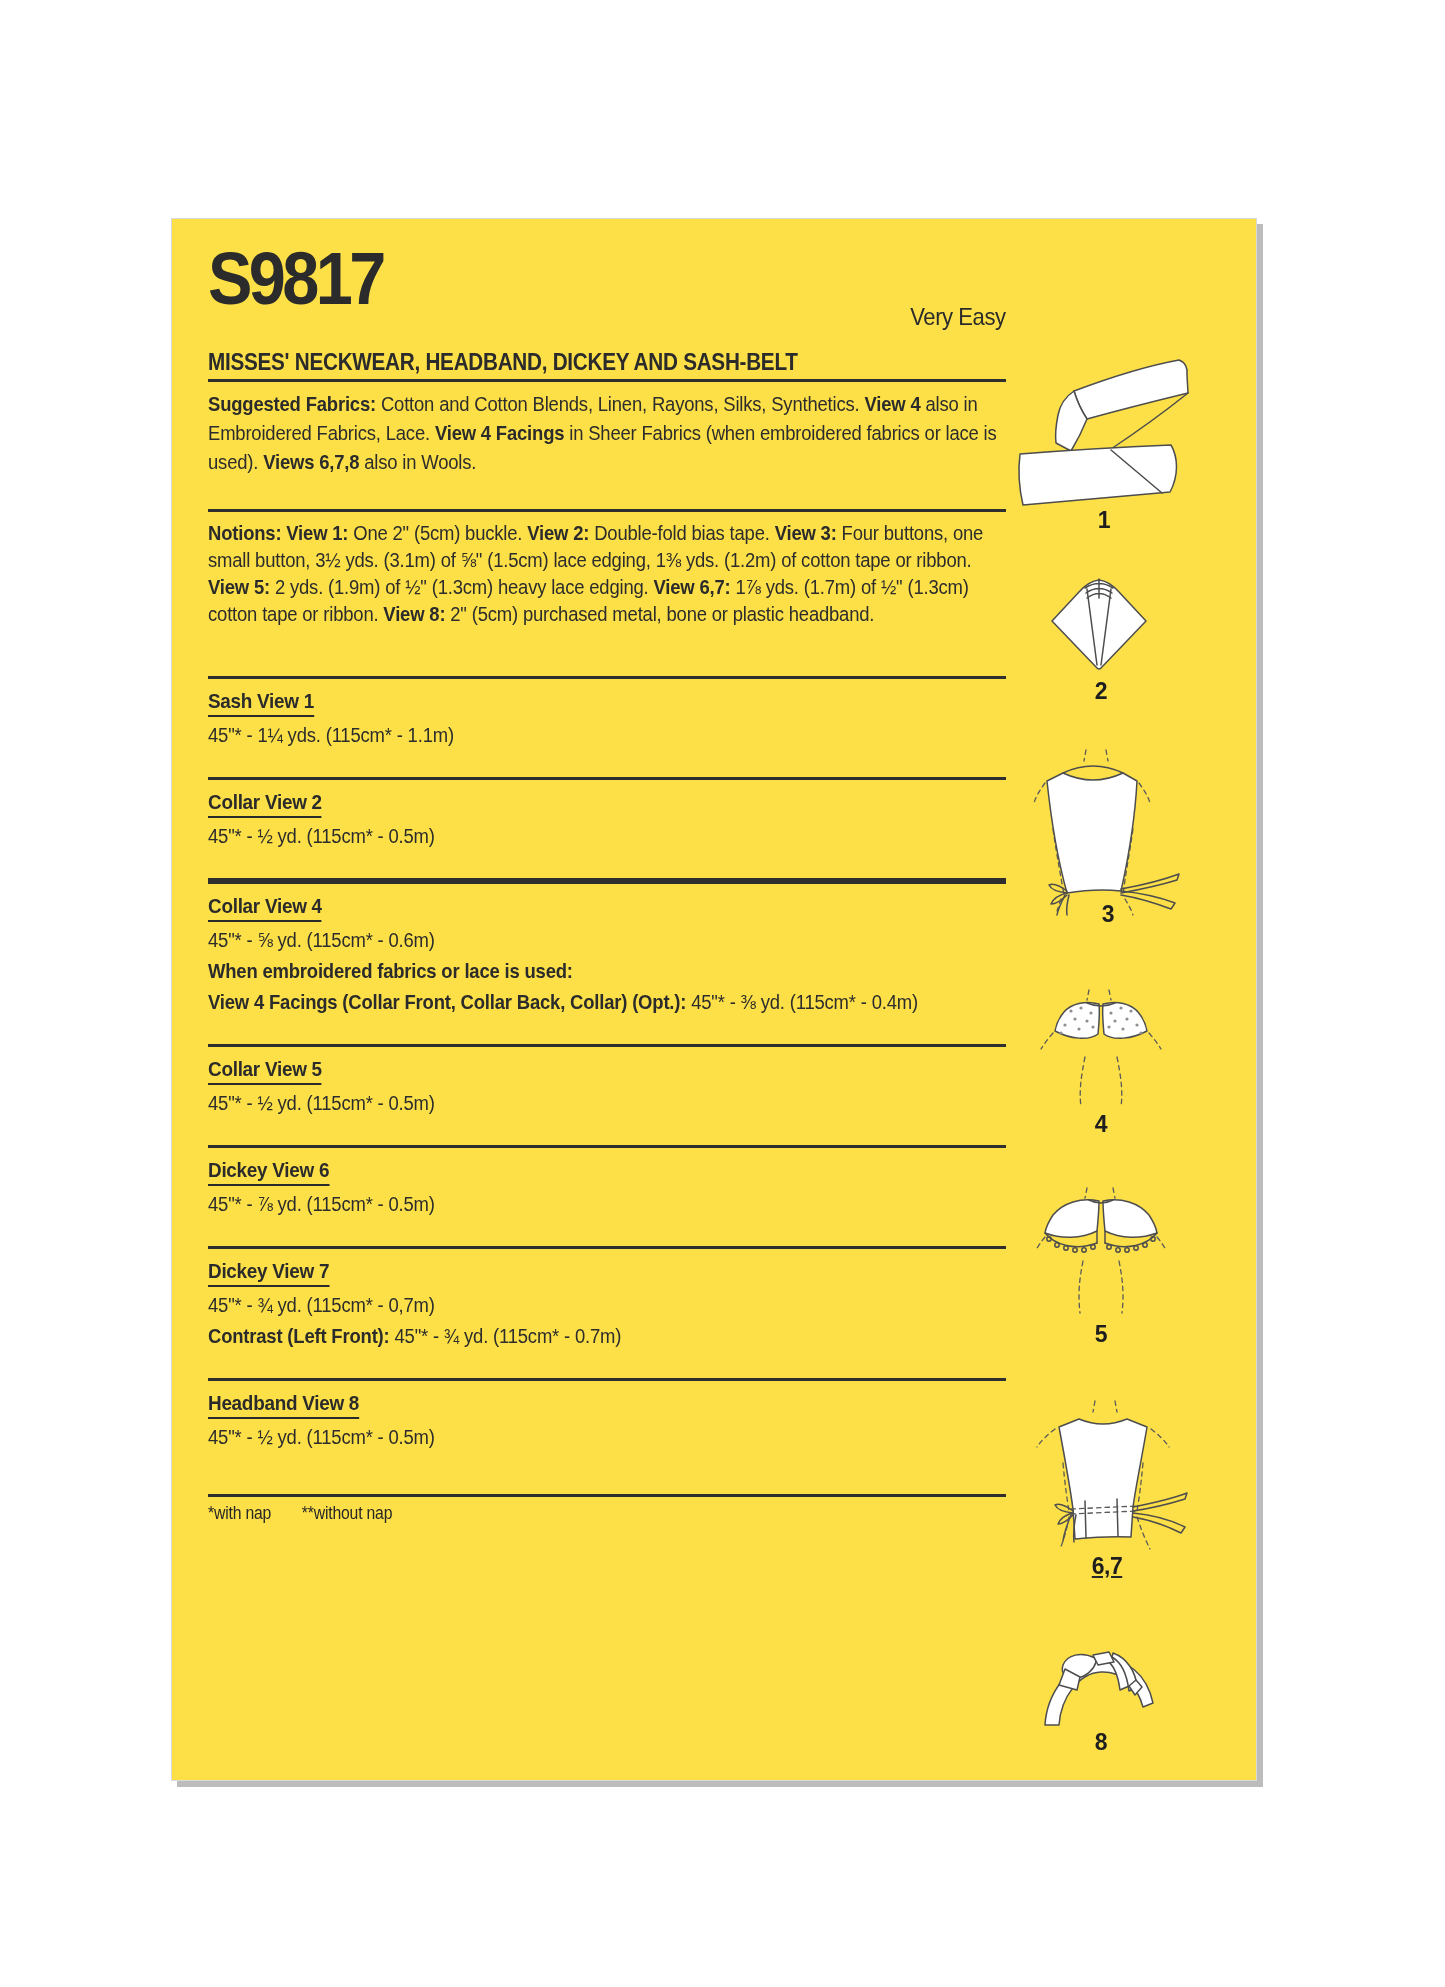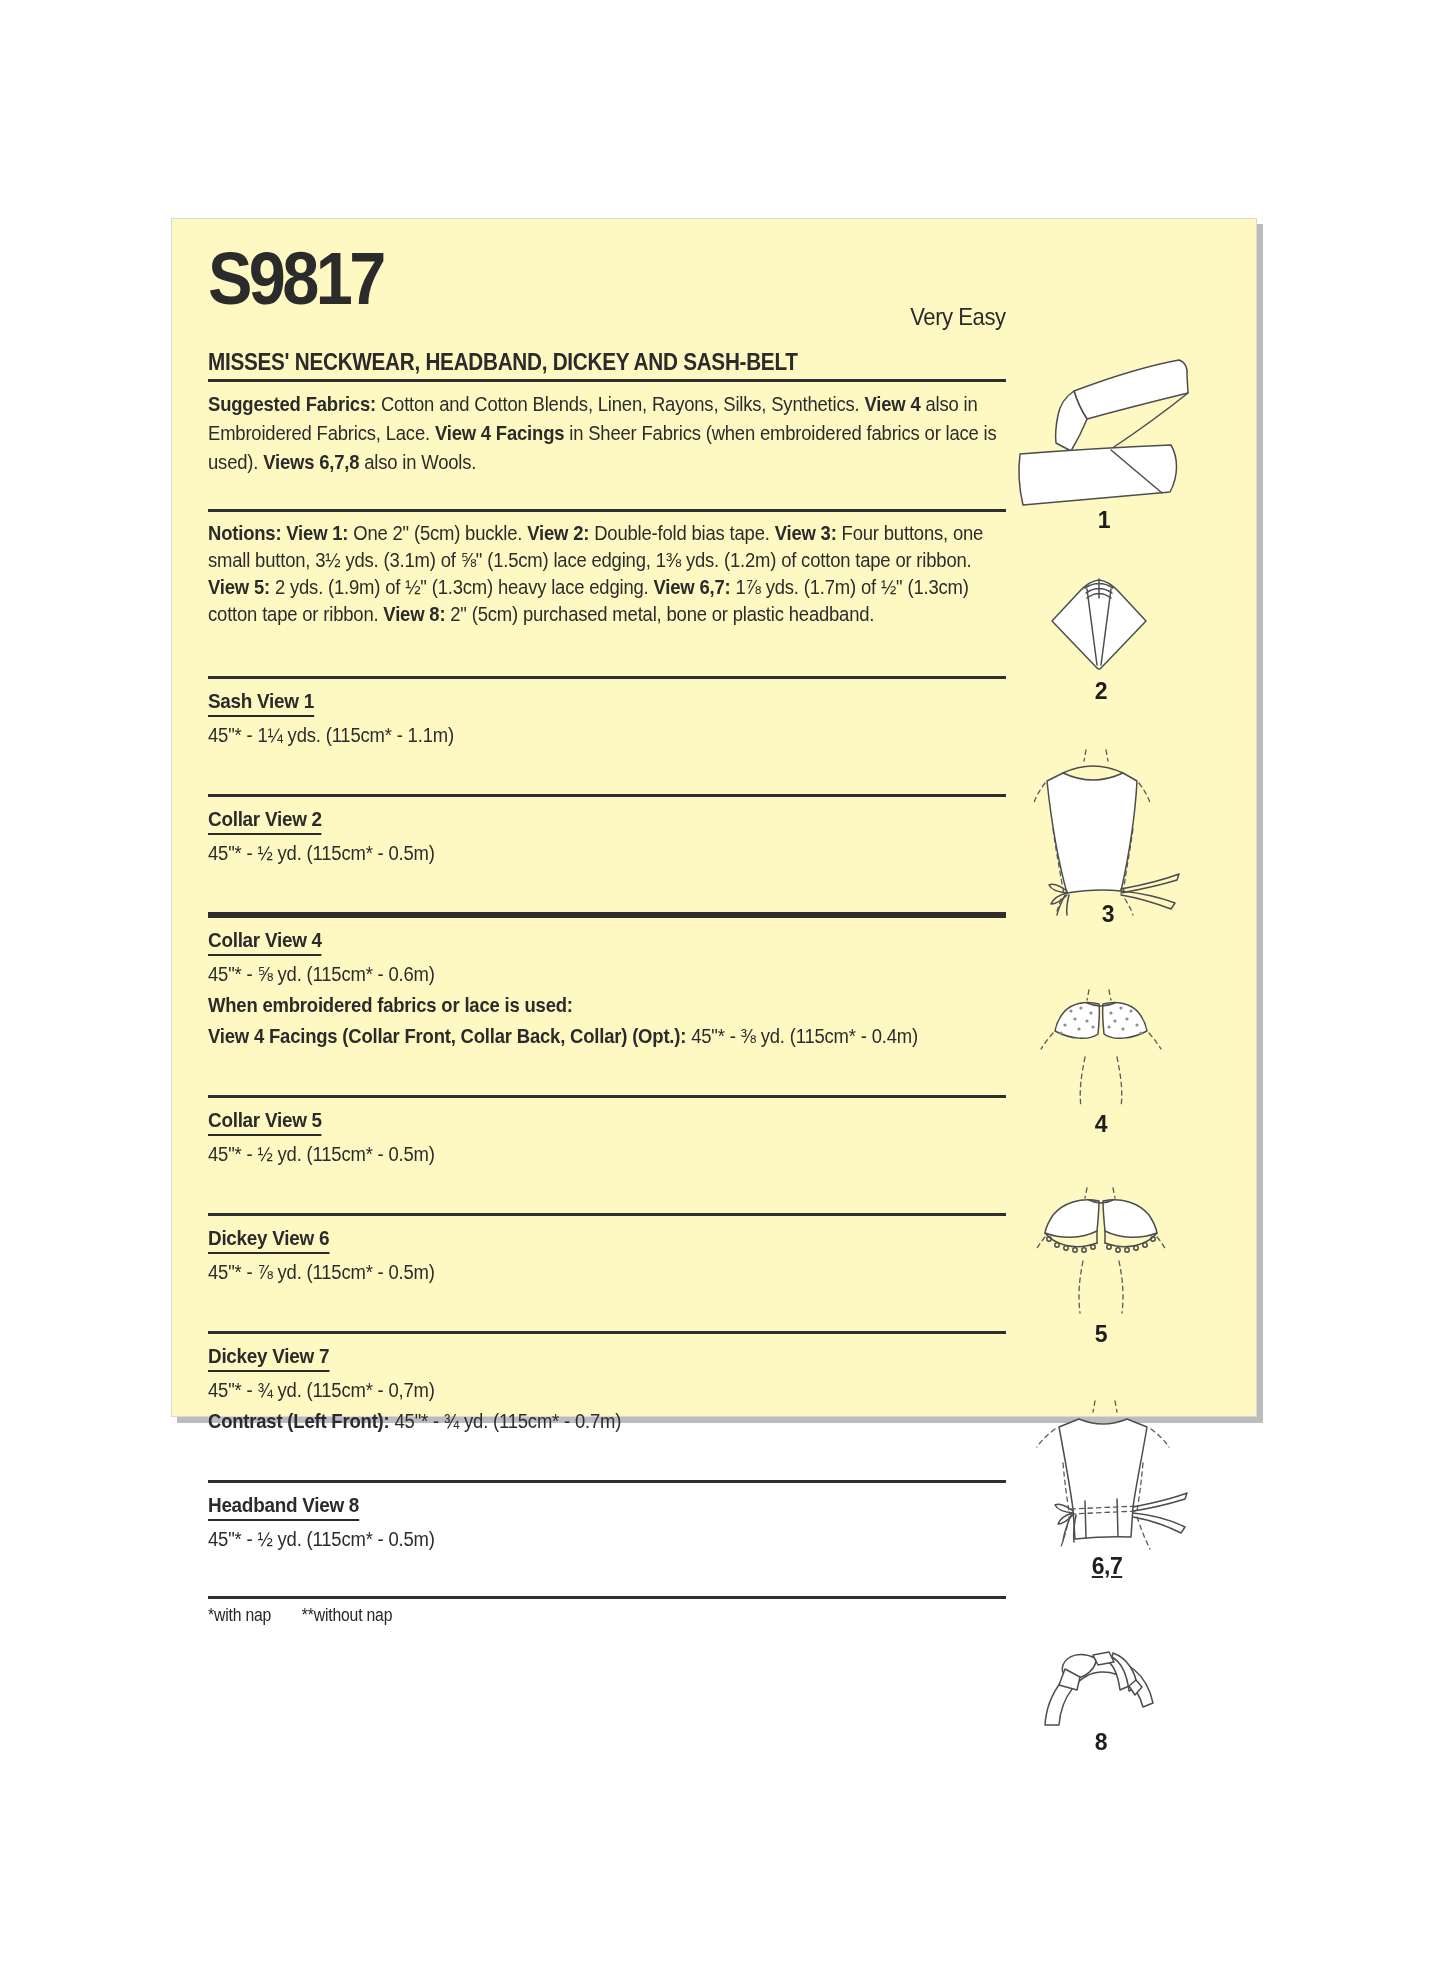--- a/index.html
+++ b/index.html
@@ -1,22 +1,22 @@
 <!DOCTYPE html>
 <html><head>
 <meta charset="utf-8">
 <style>
   html,body{margin:0;padding:0;}
   body{
     width:1445px;height:1987px;position:relative;background:#ffffff;
     font-family:"Liberation Sans",sans-serif;color:#272727;overflow:hidden;
   }
   .sheet{
-    position:absolute;left:171px;top:218px;width:1086px;height:1199px;
-    background:#fef9c3;border:1px solid #d9d9d9;box-shadow:6px 6px 0 #bcbcbc;
+    position:absolute;left:171px;top:218px;width:1086px;height:1563px;
+    background:#fde047;border:1px solid #d9d9d9;box-shadow:6px 6px 0 #bcbcbc;
     box-sizing:border-box;
   }
   .content{position:absolute;left:36px;top:0;width:798px;}
   h1{
     margin:22px 0 0;font-size:74px;line-height:76px;font-weight:700;color:#2b2b2b;
     letter-spacing:-4px;transform:scaleX(.9);transform-origin:left top;
   }
   .difficulty{
     position:absolute;top:84px;right:0;font-size:24px;color:#2b2b2b;
     letter-spacing:-.5px;transform:scaleX(.92);transform-origin:right top;white-space:nowrap;
@@ -28,21 +28,21 @@
   hr.full{border:none;border-top:3px solid #2f2f2f;margin:0;}
   hr.head{margin-top:4px;}
   hr.mid{margin-top:33px;}
   hr.presec{margin-top:49px;}
   p.para{
     font-size:20.5px;letter-spacing:-.2px;margin:7px 0 0;width:886px;
     transform:scaleX(.9);transform-origin:left top;color:#2c2c2c;
   }
   p.fabrics{line-height:29px;}
   p.notions{line-height:27px;}
-  .sec{padding-bottom:46px;}
+  .sec{padding-bottom:29px;}
   .sec.last{padding-bottom:44px;}
   .sec-name{
     display:inline-block;margin-top:9px;font-size:21px;line-height:26px;font-weight:700;
     letter-spacing:-.3px;border-bottom:2.5px solid #2b2b2b;padding-bottom:1px;
     transform:scaleX(.9);transform-origin:left top;white-space:nowrap;color:#2b2b2b;
   }
   p.sec-line{
     font-size:20.5px;line-height:27px;letter-spacing:-.2px;margin:4px 0 0;width:886px;
     transform:scaleX(.9);transform-origin:left top;color:#2c2c2c;
   }

